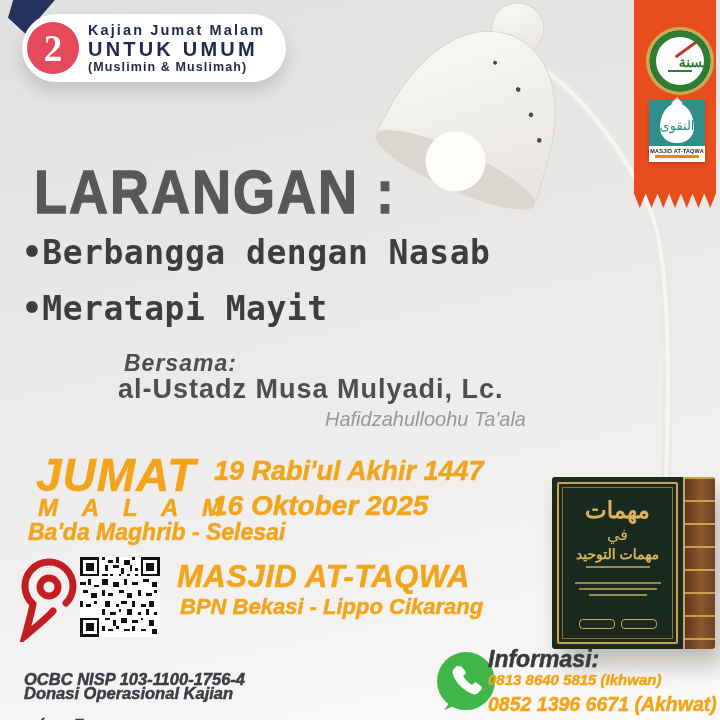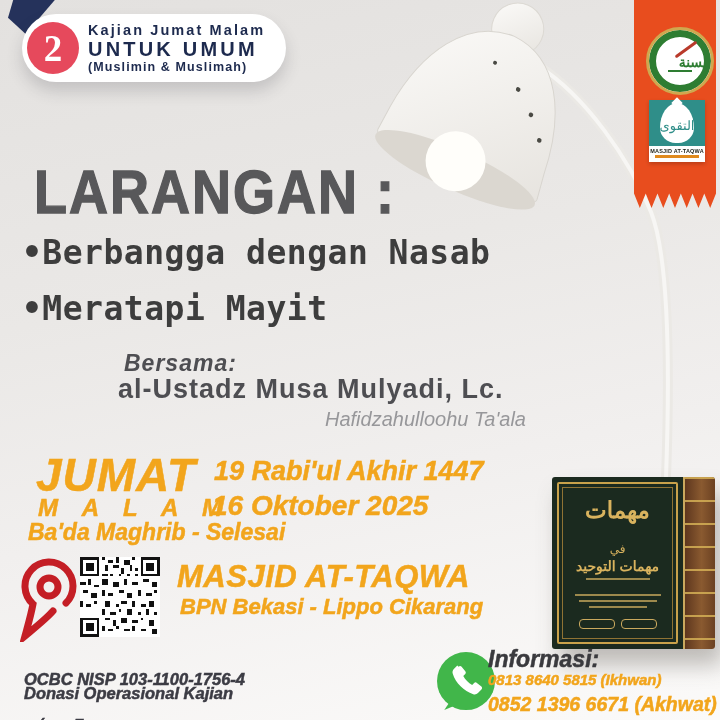--- a/index.html
+++ b/index.html
@@ -78,21 +78,21 @@
   .qr{left:80px;top:557px;}
 
   
   .book{left:552px;top:477px;width:163px;height:172px;z-index:4;display:flex;border-radius:3px;
     box-shadow:8px 16px 22px rgba(80,75,65,.35);}
   .cover{flex:1;background:#1b2a1f;position:relative;border-radius:3px 0 0 3px;overflow:hidden;}
   .frame1{position:absolute;inset:5px;border:2px solid #c9a24b;border-radius:2px;}
   .frame2{position:absolute;inset:10px;border:1px solid #8f7334;}
   .cover-inner{position:absolute;inset:12px;text-align:center;color:#d9b35e;}
   .bk-t{font-size:23px;font-weight:bold;margin-top:8px;}
-  .bk-c{font-size:12px;margin-top:18px;}
+  .bk-c{font-size:16px;margin-top:1px;}
   .bk-s{font-size:14px;font-weight:bold;margin-top:2px;}
   .bk-line{height:2px;background:#caa95e;opacity:.75;margin:4px auto 0;}
   .bk-pills{position:absolute;bottom:4px;left:0;right:0;}
   .bk-pill{display:inline-block;width:34px;height:8px;border:1px solid #caa95e;border-radius:4px;margin:0 3px;}
   .spine{width:30px;background:linear-gradient(90deg,#5e371e,#8a5a30 55%,#6b4122);
     border-left:2px solid #caa95e;border-radius:0 3px 3px 0;
     background-image:repeating-linear-gradient(180deg,rgba(212,175,85,.85) 0 2px,rgba(0,0,0,0) 2px 23px),
       linear-gradient(90deg,#5e371e,#8a5a30 55%,#6b4122);}
 
   

